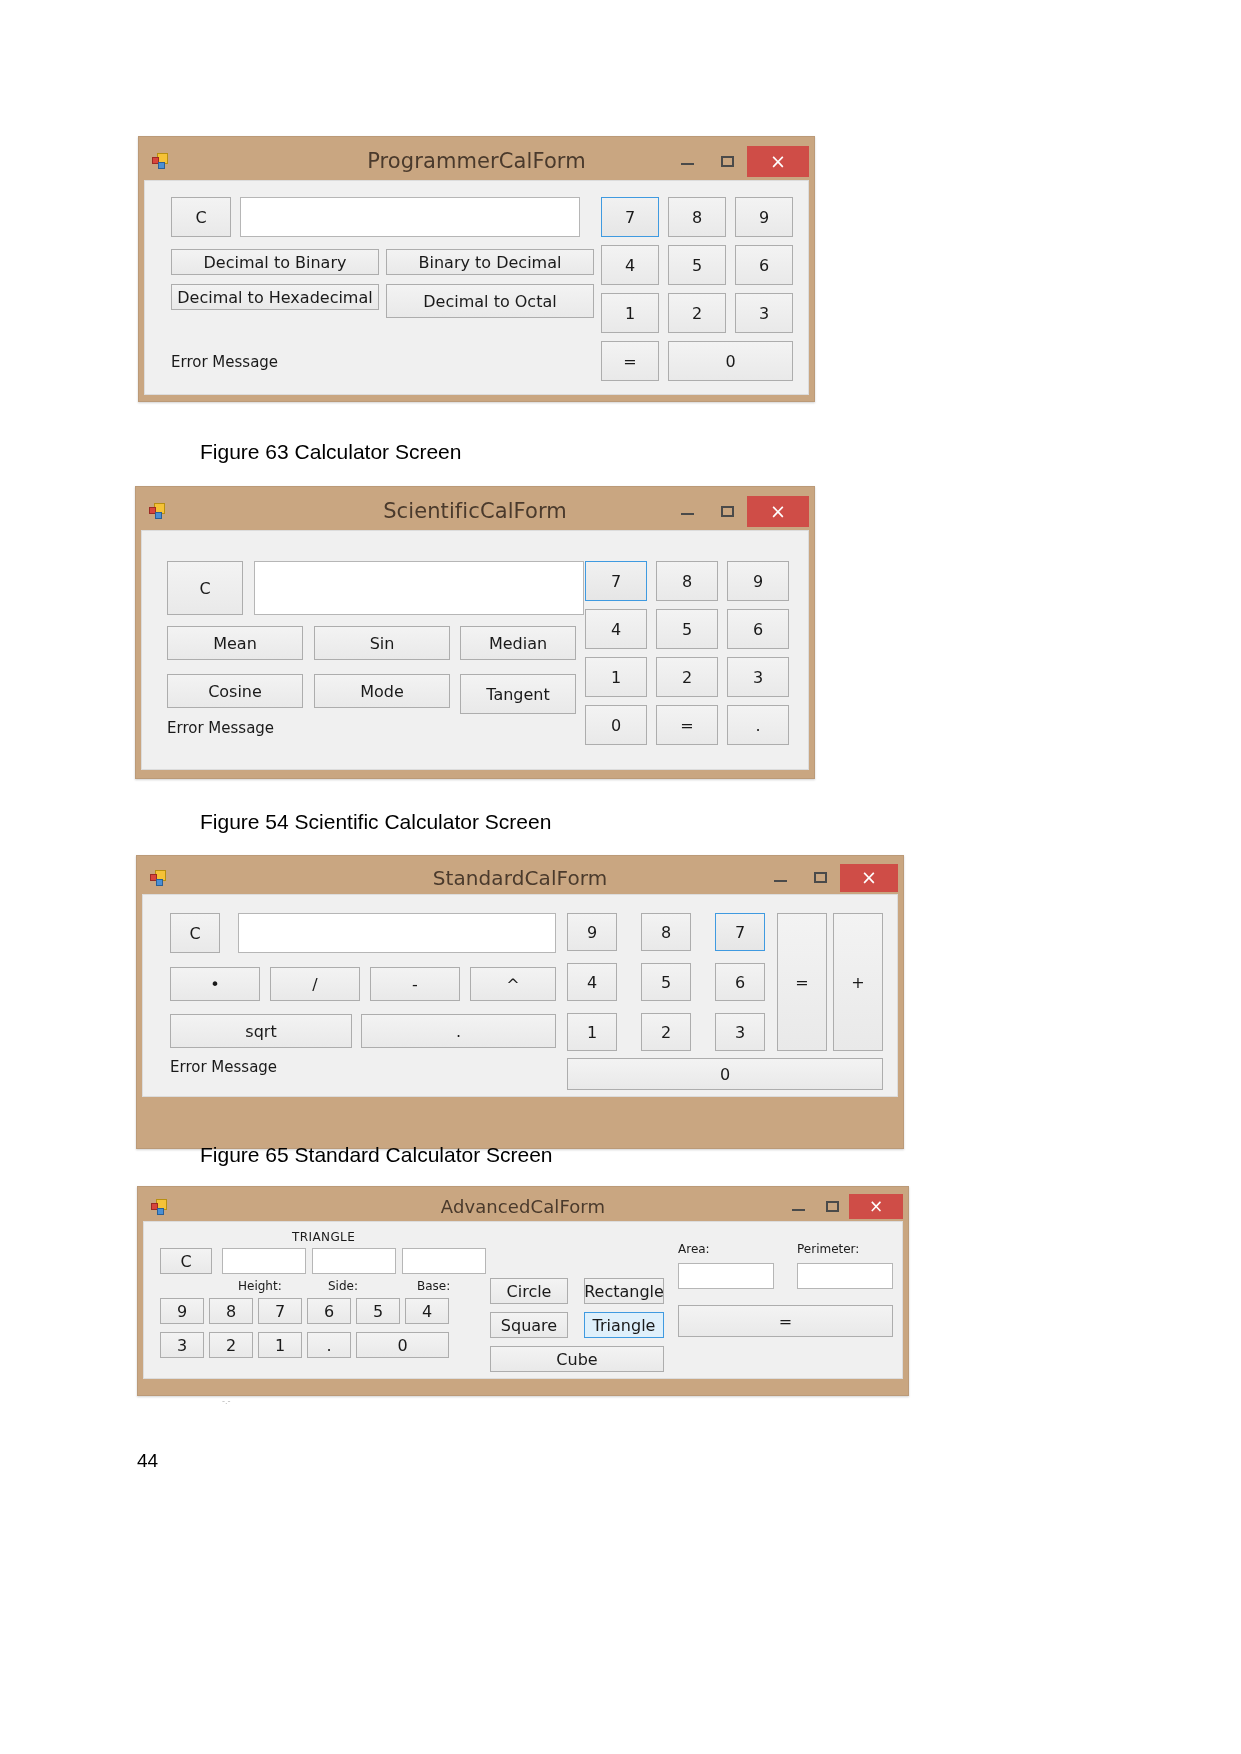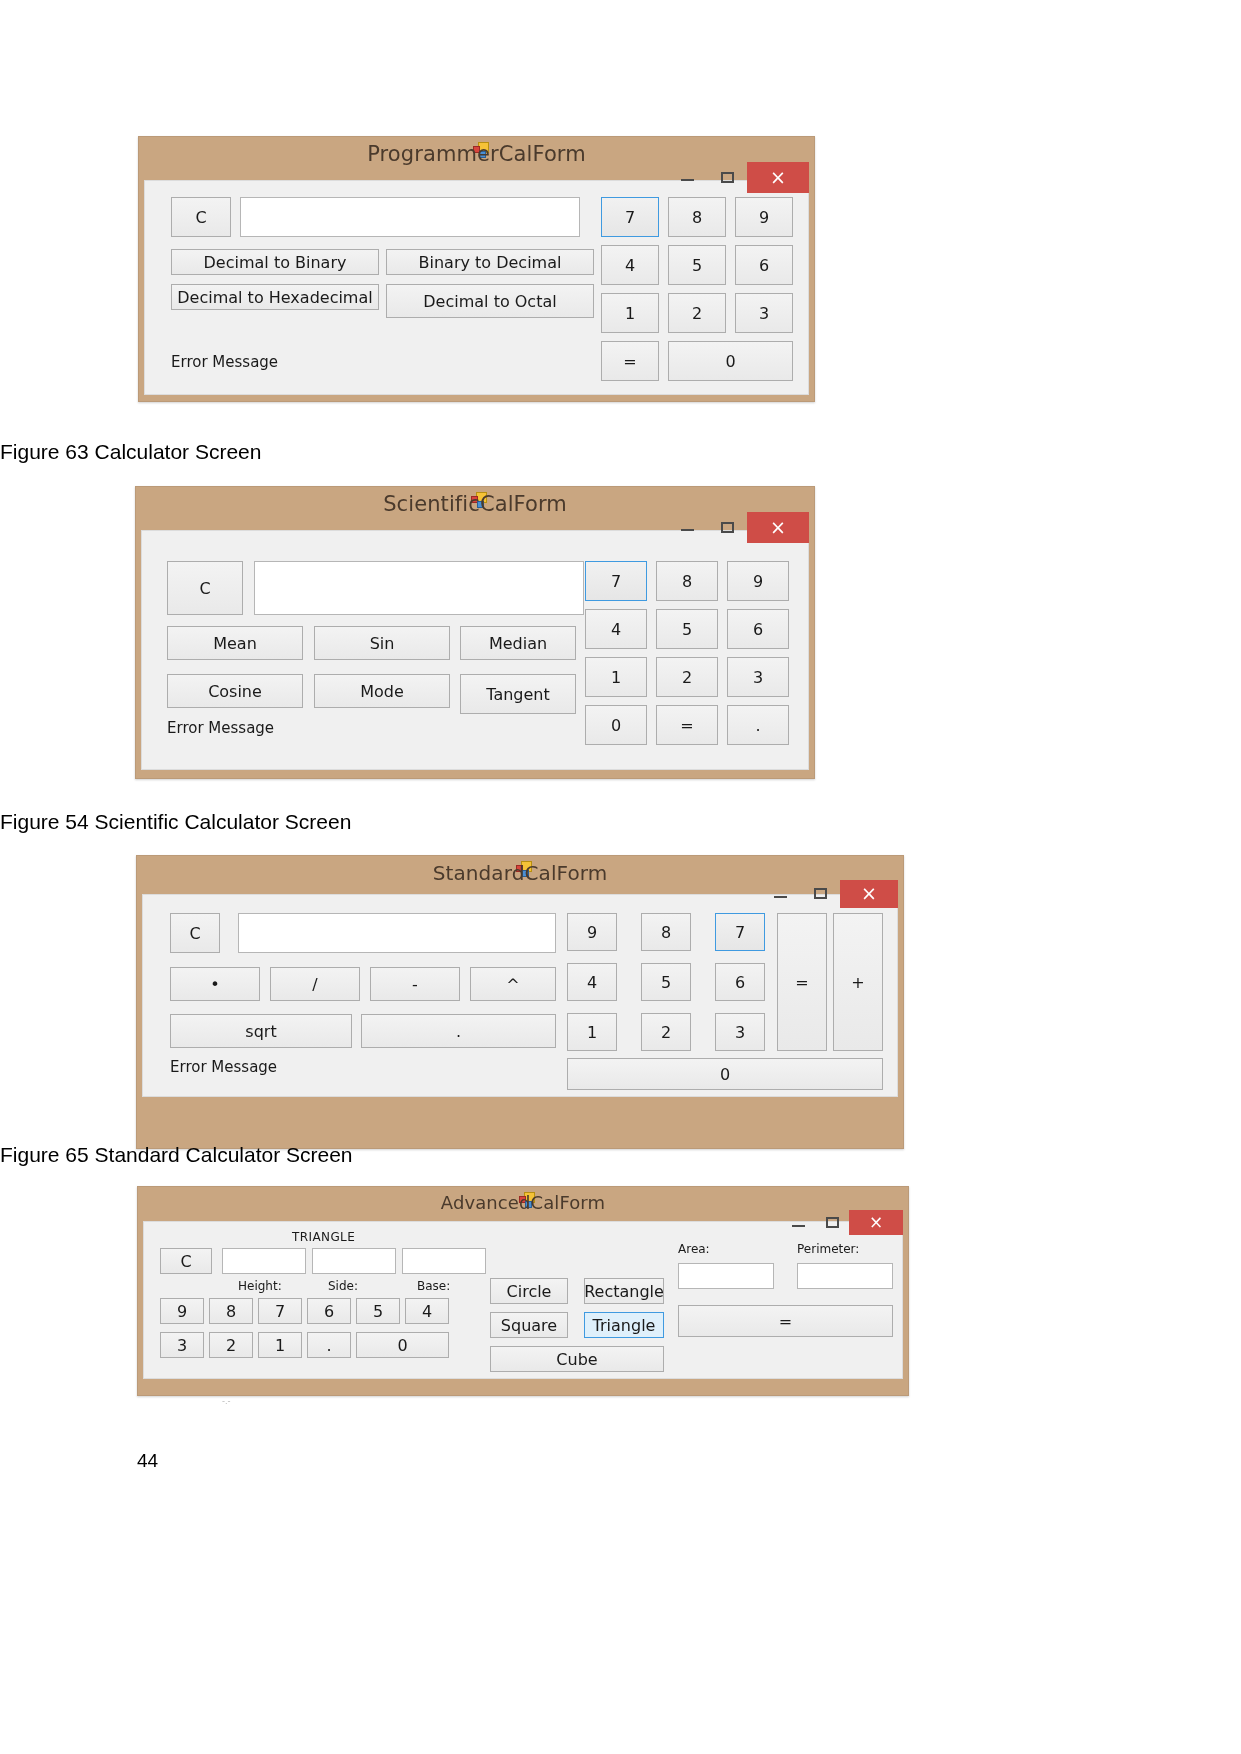--- a/index.html
+++ b/index.html
@@ -12,36 +12,36 @@
     position: relative;
     overflow: hidden;
   }
 
   
   .caption {
     font-family: "Liberation Sans", sans-serif;
     font-size: 21px;
     color: #000;
     margin: 0;
+    padding-left: 200px;
   }
 
   
   .win {
     background: #c9a681;
     border: 1px solid #bb9a78;
     box-sizing: border-box;
     padding: 5px;
     box-shadow: 0 1px 2px rgba(0,0,0,.18);
   }
   .win-titlebar {
     height: 38px;
     display: flex;
     align-items: center;
     position: relative;
-    flex-direction: column;
   }
   .win-icon {
     width: 16px; height: 16px;
     margin-left: 8px;
     position: relative;
     flex: none;
   }
   .win-icon i {
     position: absolute;
     display: block;

